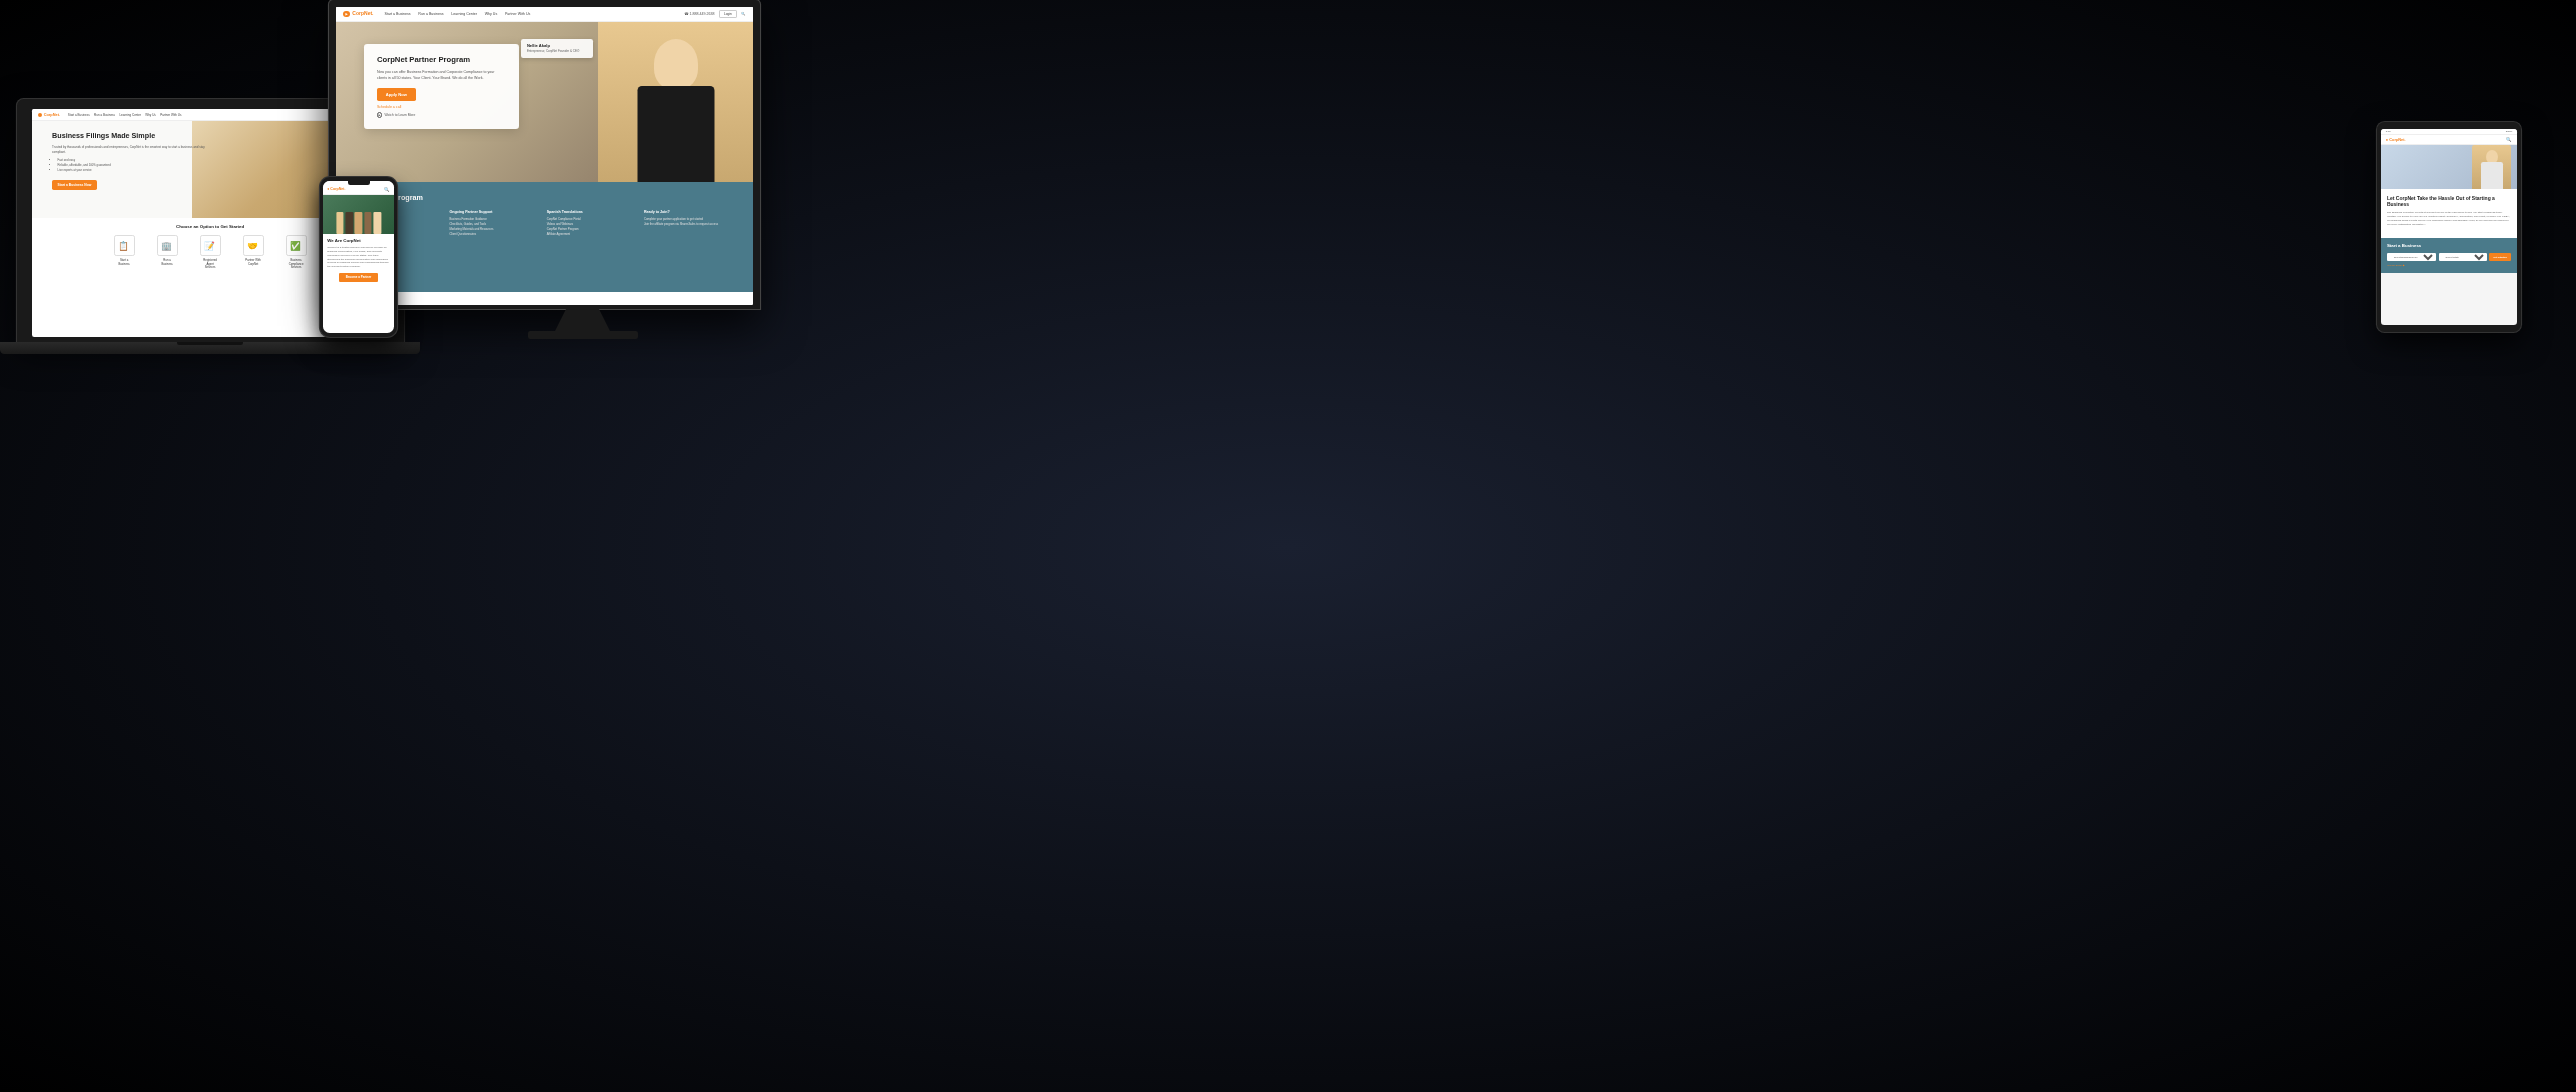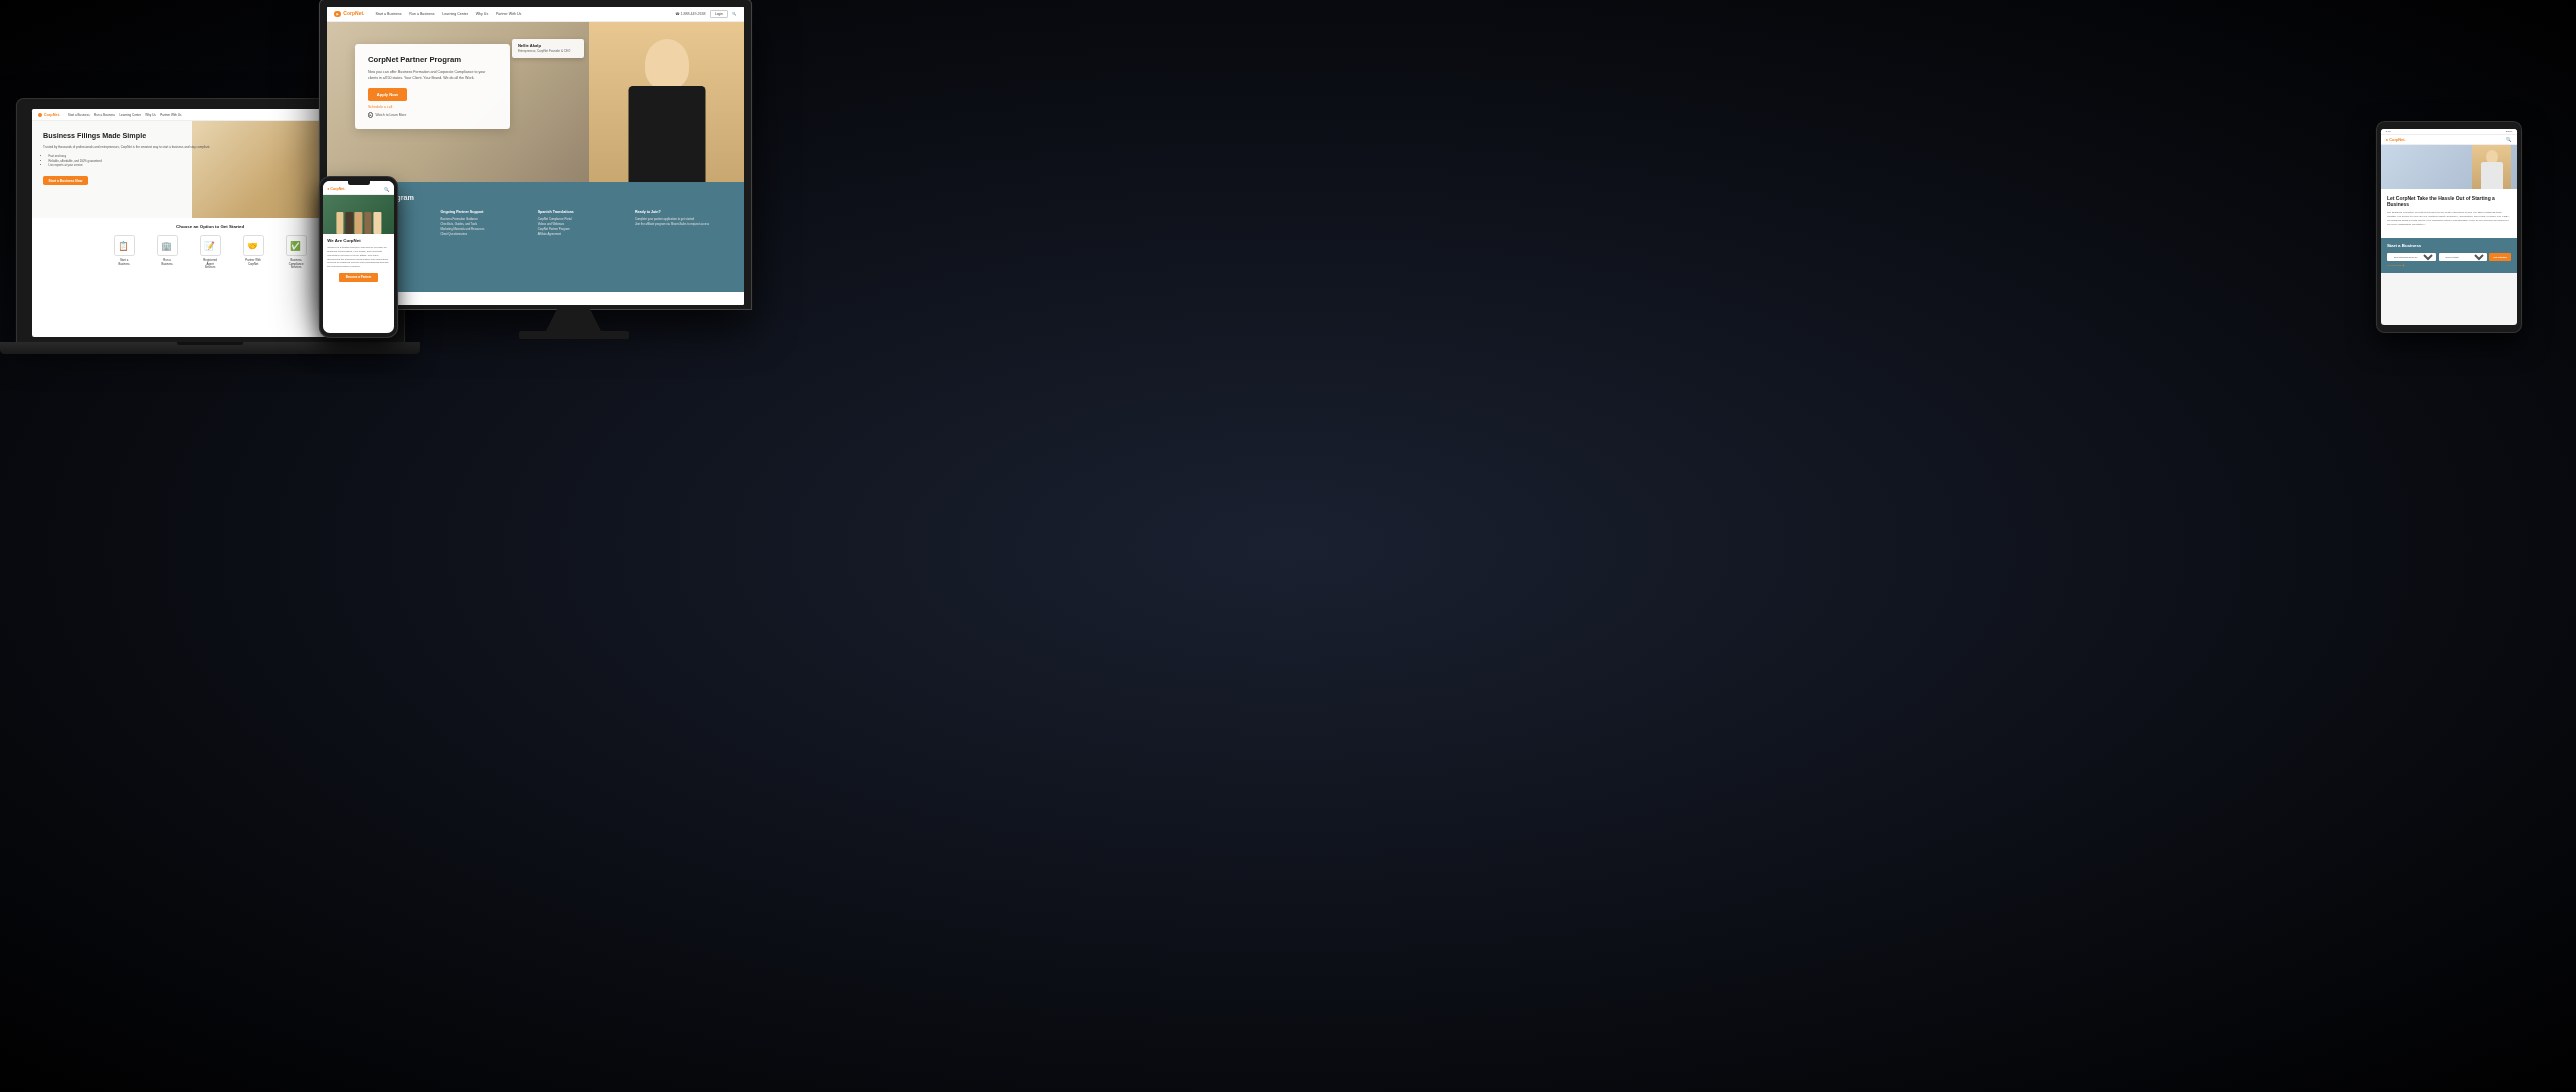--- a/index.html
+++ b/index.html
@@ -94,21 +94,21 @@
       cursor: pointer;
     }
     .laptop-hero {
       display: flex;
       position: relative;
       height: 97px;
       background: #f9f9f7;
       overflow: hidden;
     }
     .laptop-hero-text {
-      padding: 11px 11px;
+      padding: 11px 20px;
       width: 55%;
       z-index: 2;
     }
     .laptop-hero-title {
       font-size: 7.2px;
       font-weight: bold;
       color: #222;
       line-height: 1.2;
       margin-bottom: 4.4px;
     }
@@ -215,21 +215,21 @@
     .laptop-icon-label {
       font-size: 2.8px;
       color: #333;
       text-align: center;
       line-height: 1.3;
     }
 
     
     .monitor-outer {
       position: absolute;
-      left: 320px;
+      left: 329px;
       top: 0;
       width: 507px;
     }
     .monitor-screen-bezel {
       background: #1a1a1a;
       border-radius: 4.4px 4.4px 0 0;
       width: 431px;
       height: 309px;
       padding: 6.6px 6.6px 4.4px;
       box-shadow: 0 0 0 1.1px #444, 0 16.6px 44px rgba(0,0,0,0.8);

